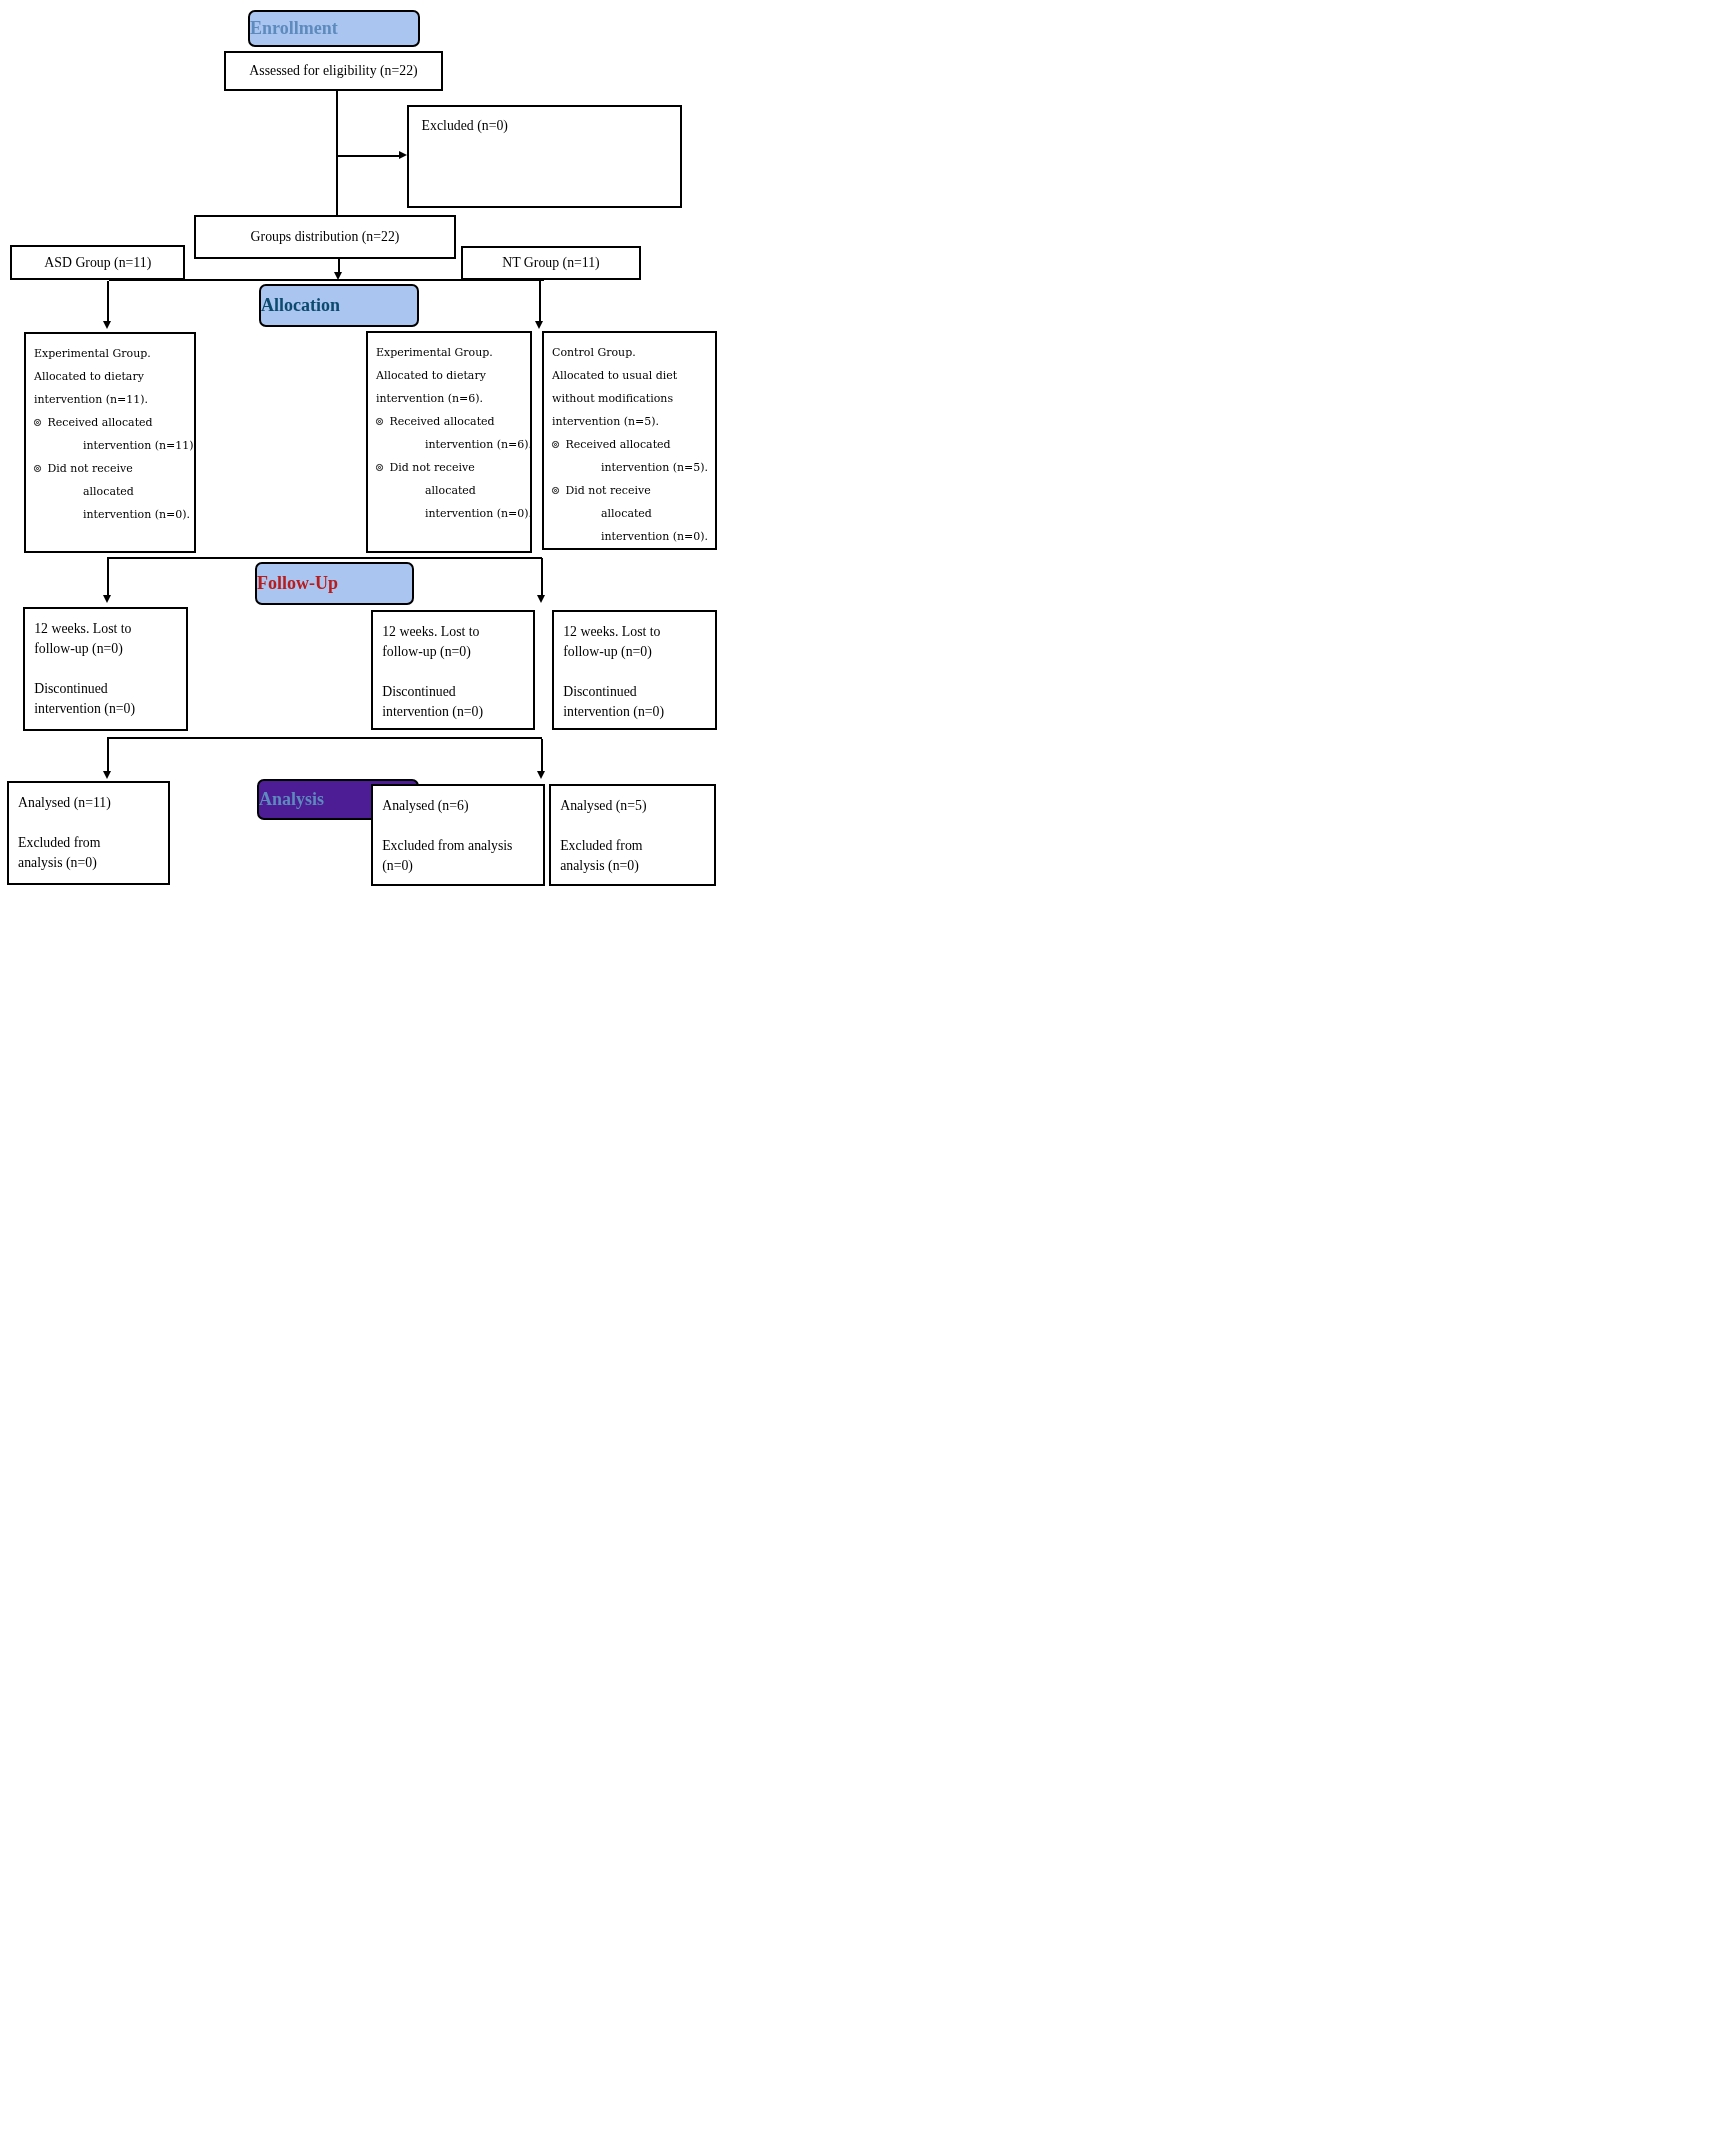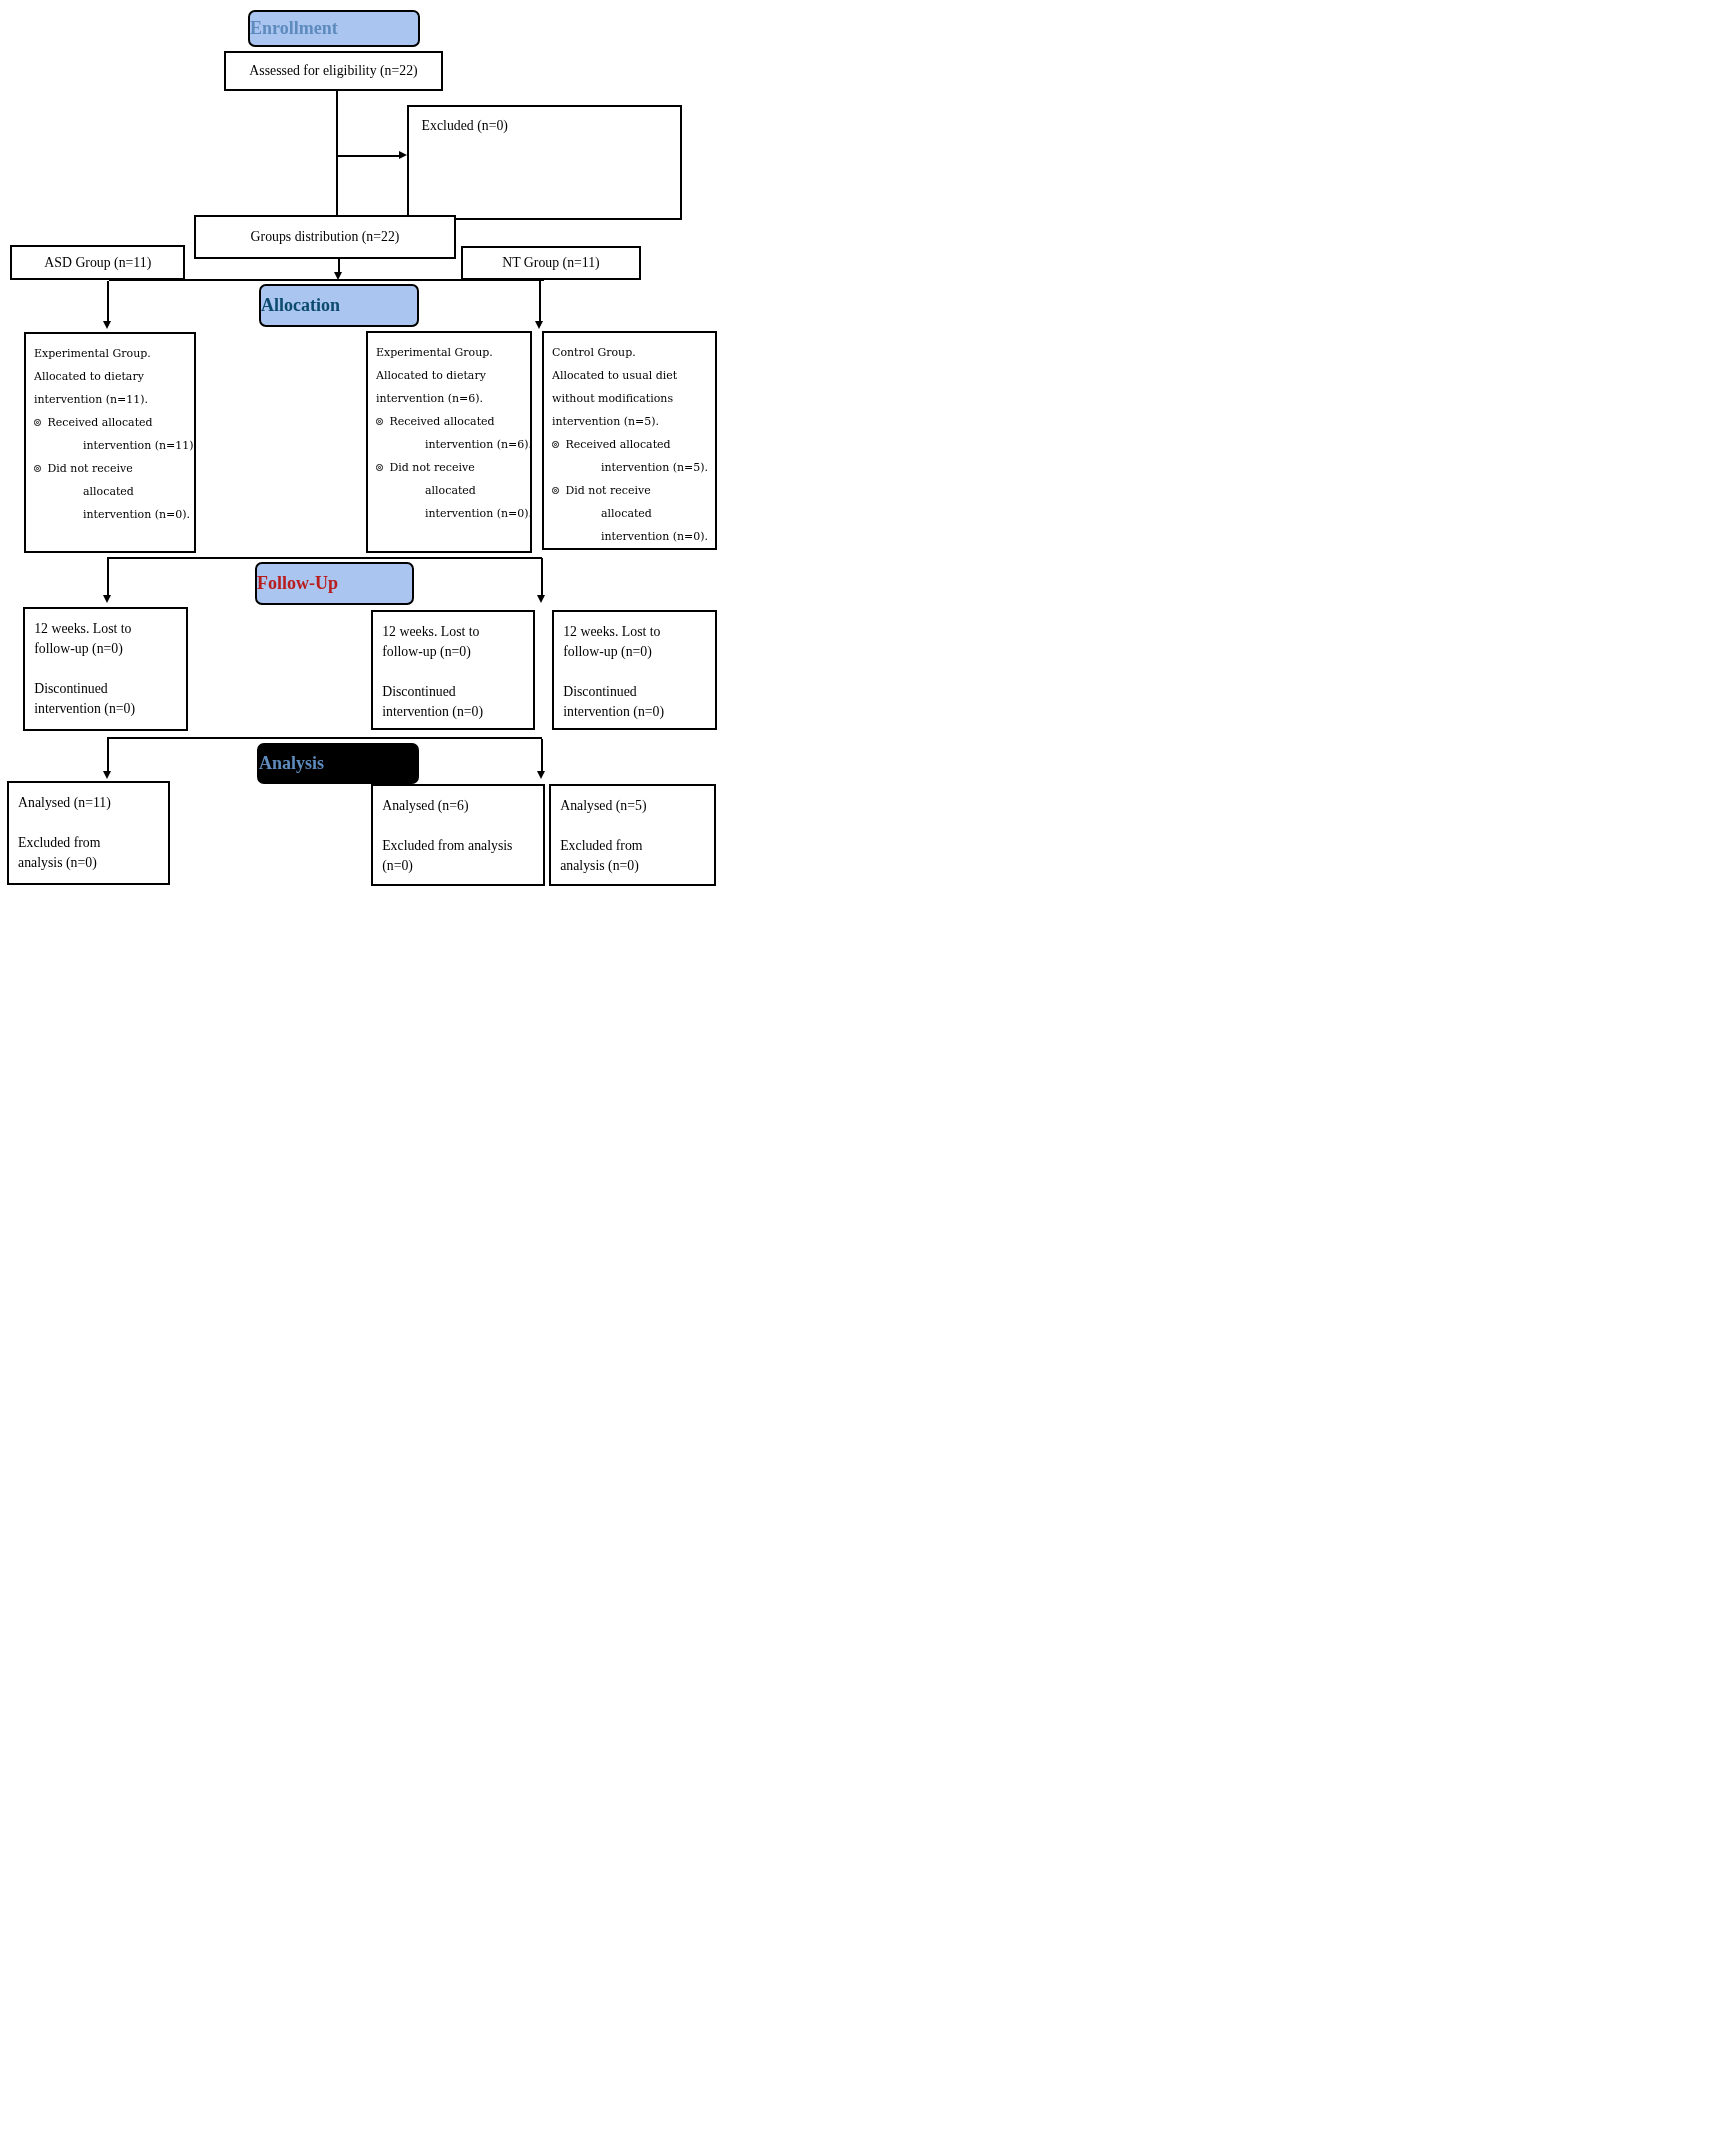--- a/index.html
+++ b/index.html
@@ -11,21 +11,21 @@
        font-weight:bold;font-size:18px;font-family:"Liberation Serif", serif;}
   #hdr-enrollment{left:248px;top:9.8px;width:168px;height:33px;}
   #hdr-allocation{left:259px;top:284px;width:156px;height:39px;}
   #hdr-followup{left:255px;top:562px;width:155px;height:39px;}
   #hdr-analysis{left:257px;top:743px;width:158px;height:37px;}
   
   .box{position:absolute;background:#fff;border:2.3px solid #000;box-sizing:border-box;}
   .center{display:flex;align-items:center;justify-content:center;text-align:center;}
   .times{font-size:13.8px;}
   #box-assessed{left:224px;top:51px;width:219px;height:40px;}
-  #box-excluded{left:407px;top:105px;width:275px;height:115px;padding:9.2px 4.6px 0 12.6px;}
+  #box-excluded{left:407px;top:105px;width:275px;height:103px;padding:9.2px 4.6px 0 12.6px;}
   #box-groups{left:194px;top:215px;width:262px;height:44px;}
   #box-asd{left:10.3px;top:245px;width:175px;height:35px;}
   #box-nt{left:461px;top:246px;width:180px;height:34px;}
   #box-alloc-left{left:24px;top:332px;width:172px;height:221px;}
   #box-alloc-mid{left:366px;top:331px;width:166px;height:222px;}
   #box-alloc-right{left:542px;top:331px;width:175px;height:219px;}
   #box-fu-left{left:23px;top:607px;width:165px;height:124px;}
   #box-fu-mid{left:371px;top:610px;width:164px;height:120px;}
   #box-fu-right{left:552px;top:610px;width:165px;height:120px;}
   #box-an-left{left:6.9px;top:781px;width:163px;height:104px;}
@@ -84,21 +84,21 @@
 
   <div class="hdr" id="hdr-enrollment" style="background: rgb(169, 197, 240); color: rgb(94, 139, 189); border-color: rgb(0, 0, 0);">
     <span>Enrollment</span>
   </div>
   <div class="hdr" id="hdr-allocation" style="background: rgb(169, 197, 240); color: #0c4a6e; border-color: rgb(0, 0, 0);">
     <span>Allocation</span>
   </div>
   <div class="hdr" id="hdr-followup" style="background: rgb(169, 197, 240); color: #b91c1c; border-color: rgb(0, 0, 0);">
     <span>Follow-Up</span>
   </div>
-  <div class="hdr" id="hdr-analysis" style="background: #000000; color: rgb(94, 139, 189); border-color: rgb(0, 0, 0);">
+  <div class="hdr" id="hdr-analysis" style="background: #4c1d95; color: rgb(94, 139, 189); border-color: rgb(0, 0, 0); margin-top: 36px;">
     <span>Analysis</span>
   </div>
 
   <div class="box times center" id="box-assessed">
     <span>Assessed for eligibility (n=22)</span>
   </div>
 
   <div class="box" id="box-excluded">
     <div class="xtitle">Excluded (n=0)</div>
   </div>

